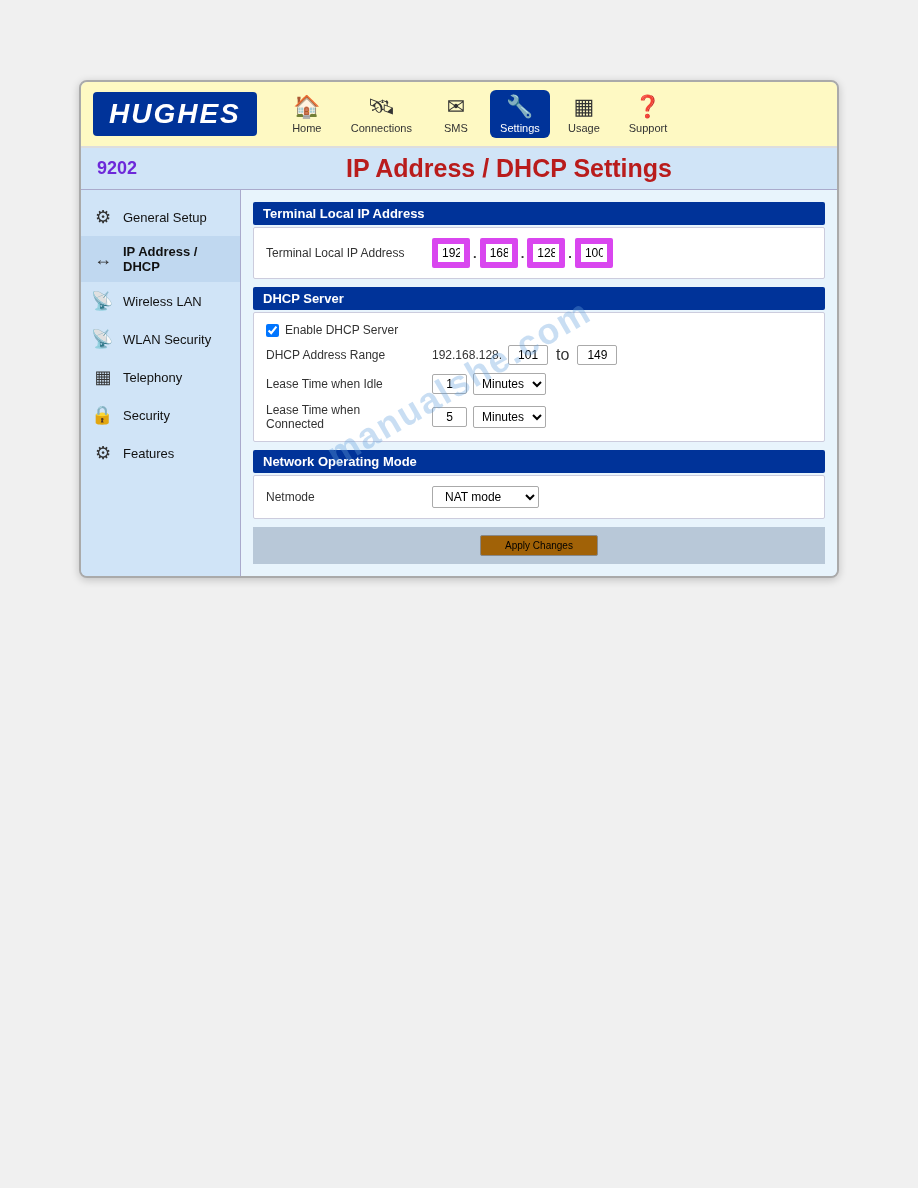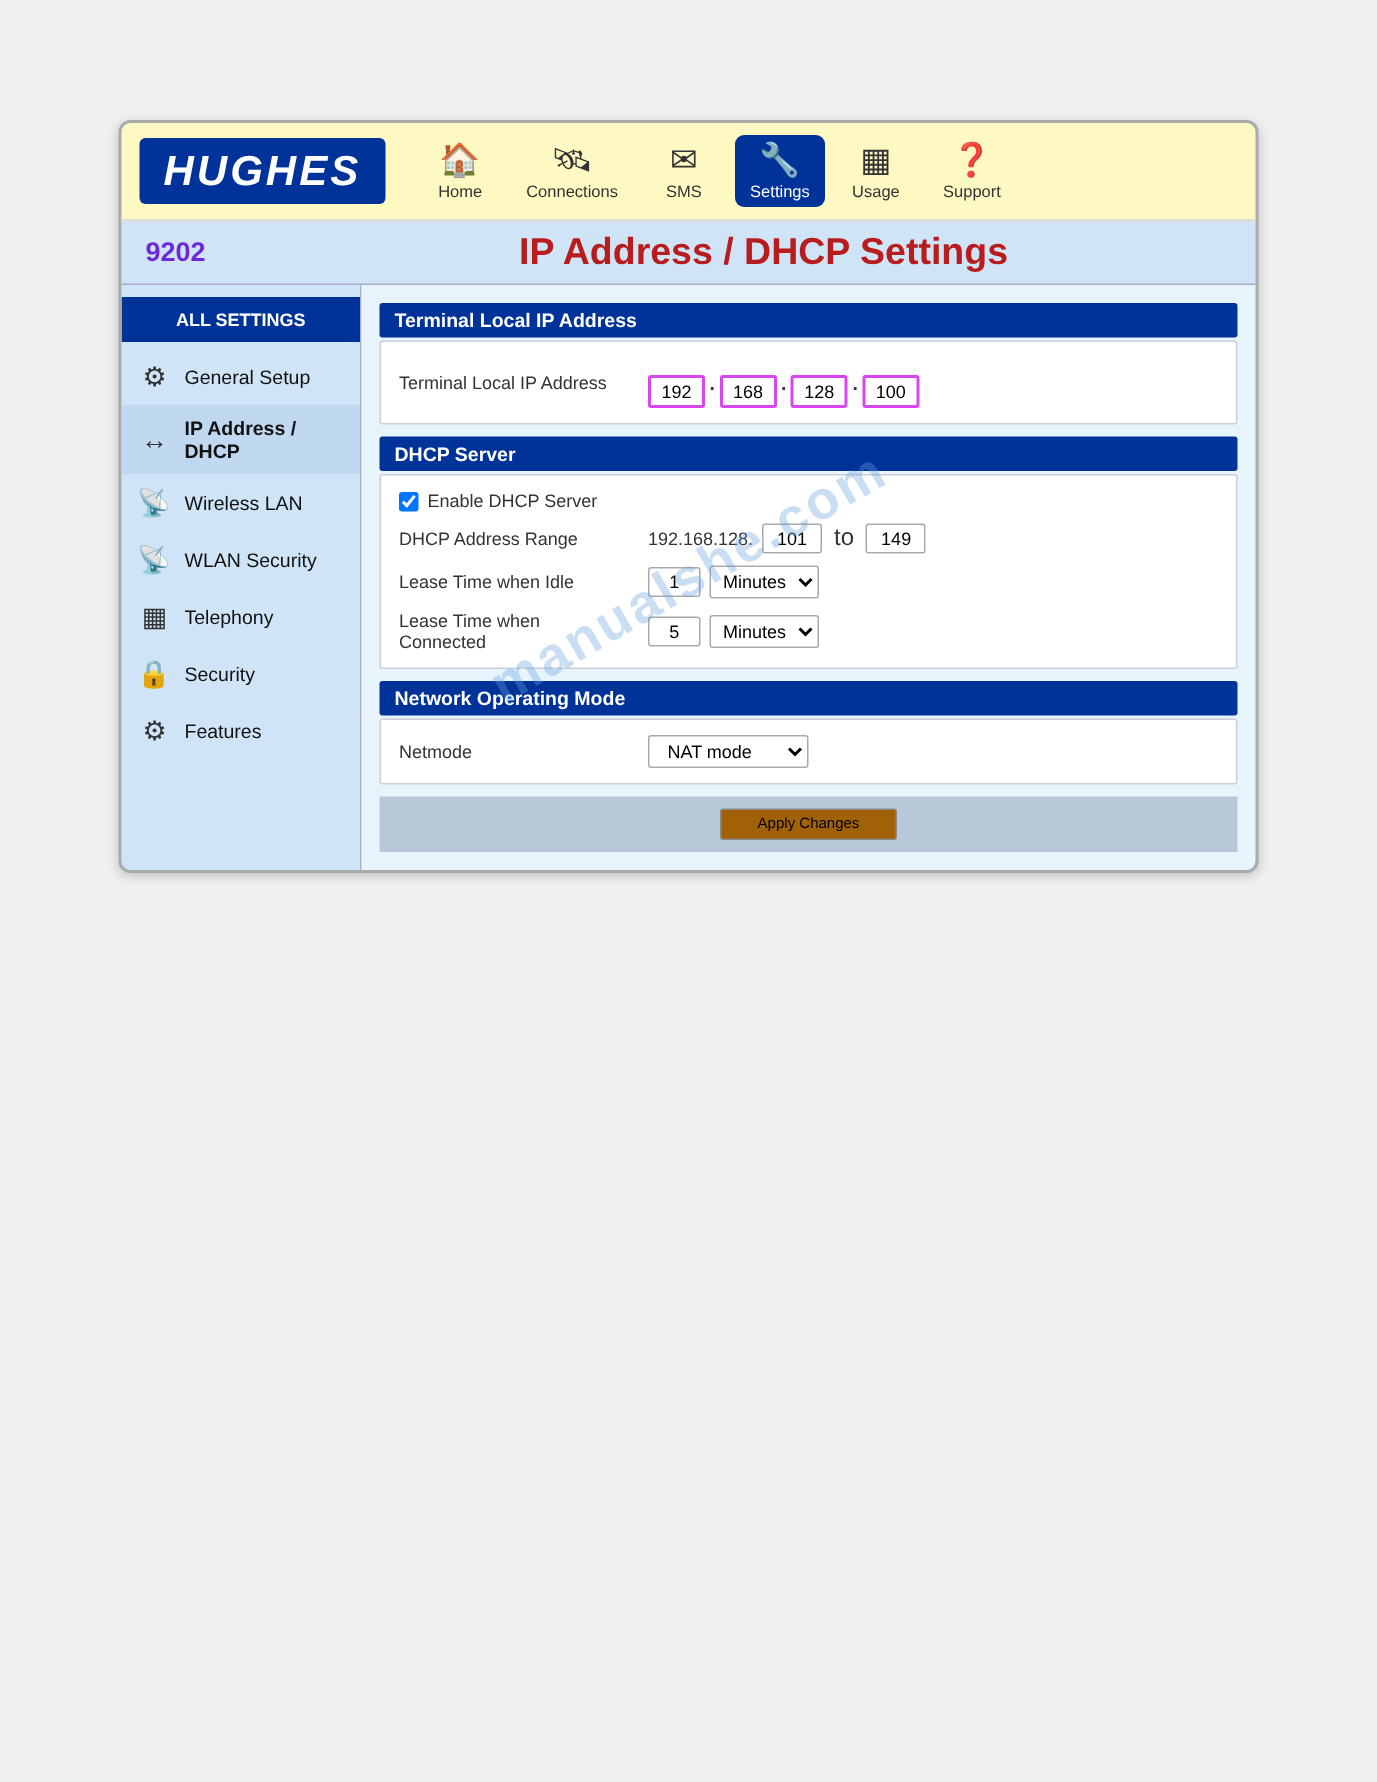--- a/index.html
+++ b/index.html
@@ -200,25 +200,24 @@
 
     .ip-inputs {
       display: flex;
       align-items: center;
       gap: 3px;
     }
 
     .ip-part {
       width: 38px;
       padding: 2px 4px;
-      border: 2px solid #d946ef;
-      border-radius: 2px;
-      text-align: center;
-      font-size: 12px;
-      margin-top: 12px;
+      border: 6px solid #d946ef;
+      border-radius: 2px;
+      text-align: center;
+      font-size: 12px;
     }
 
     .ip-dot {
       font-weight: bold;
       color: #333;
     }
 
     .ip-range-prefix {
       font-size: 12px;
       color: #333;
@@ -360,21 +359,20 @@
 
     <div class="device-row">
       <span class="device-id">9202</span>
       <span class="page-title">IP Address / DHCP Settings</span>
     </div>
 
     <div class="content-area content-with-watermark">
       <div class="watermark-text">manualshe.com</div>
 
       <div class="sidebar">
-        <div class="sidebar-header">ALL SETTINGS</div>
 
         <div class="sidebar-item">
           <span class="sidebar-icon">⚙</span>
           <span>General Setup</span>
         </div>
 
         <div class="sidebar-item active">
           <span class="sidebar-icon">↔</span>
           <span>IP Address / DHCP</span>
         </div>

